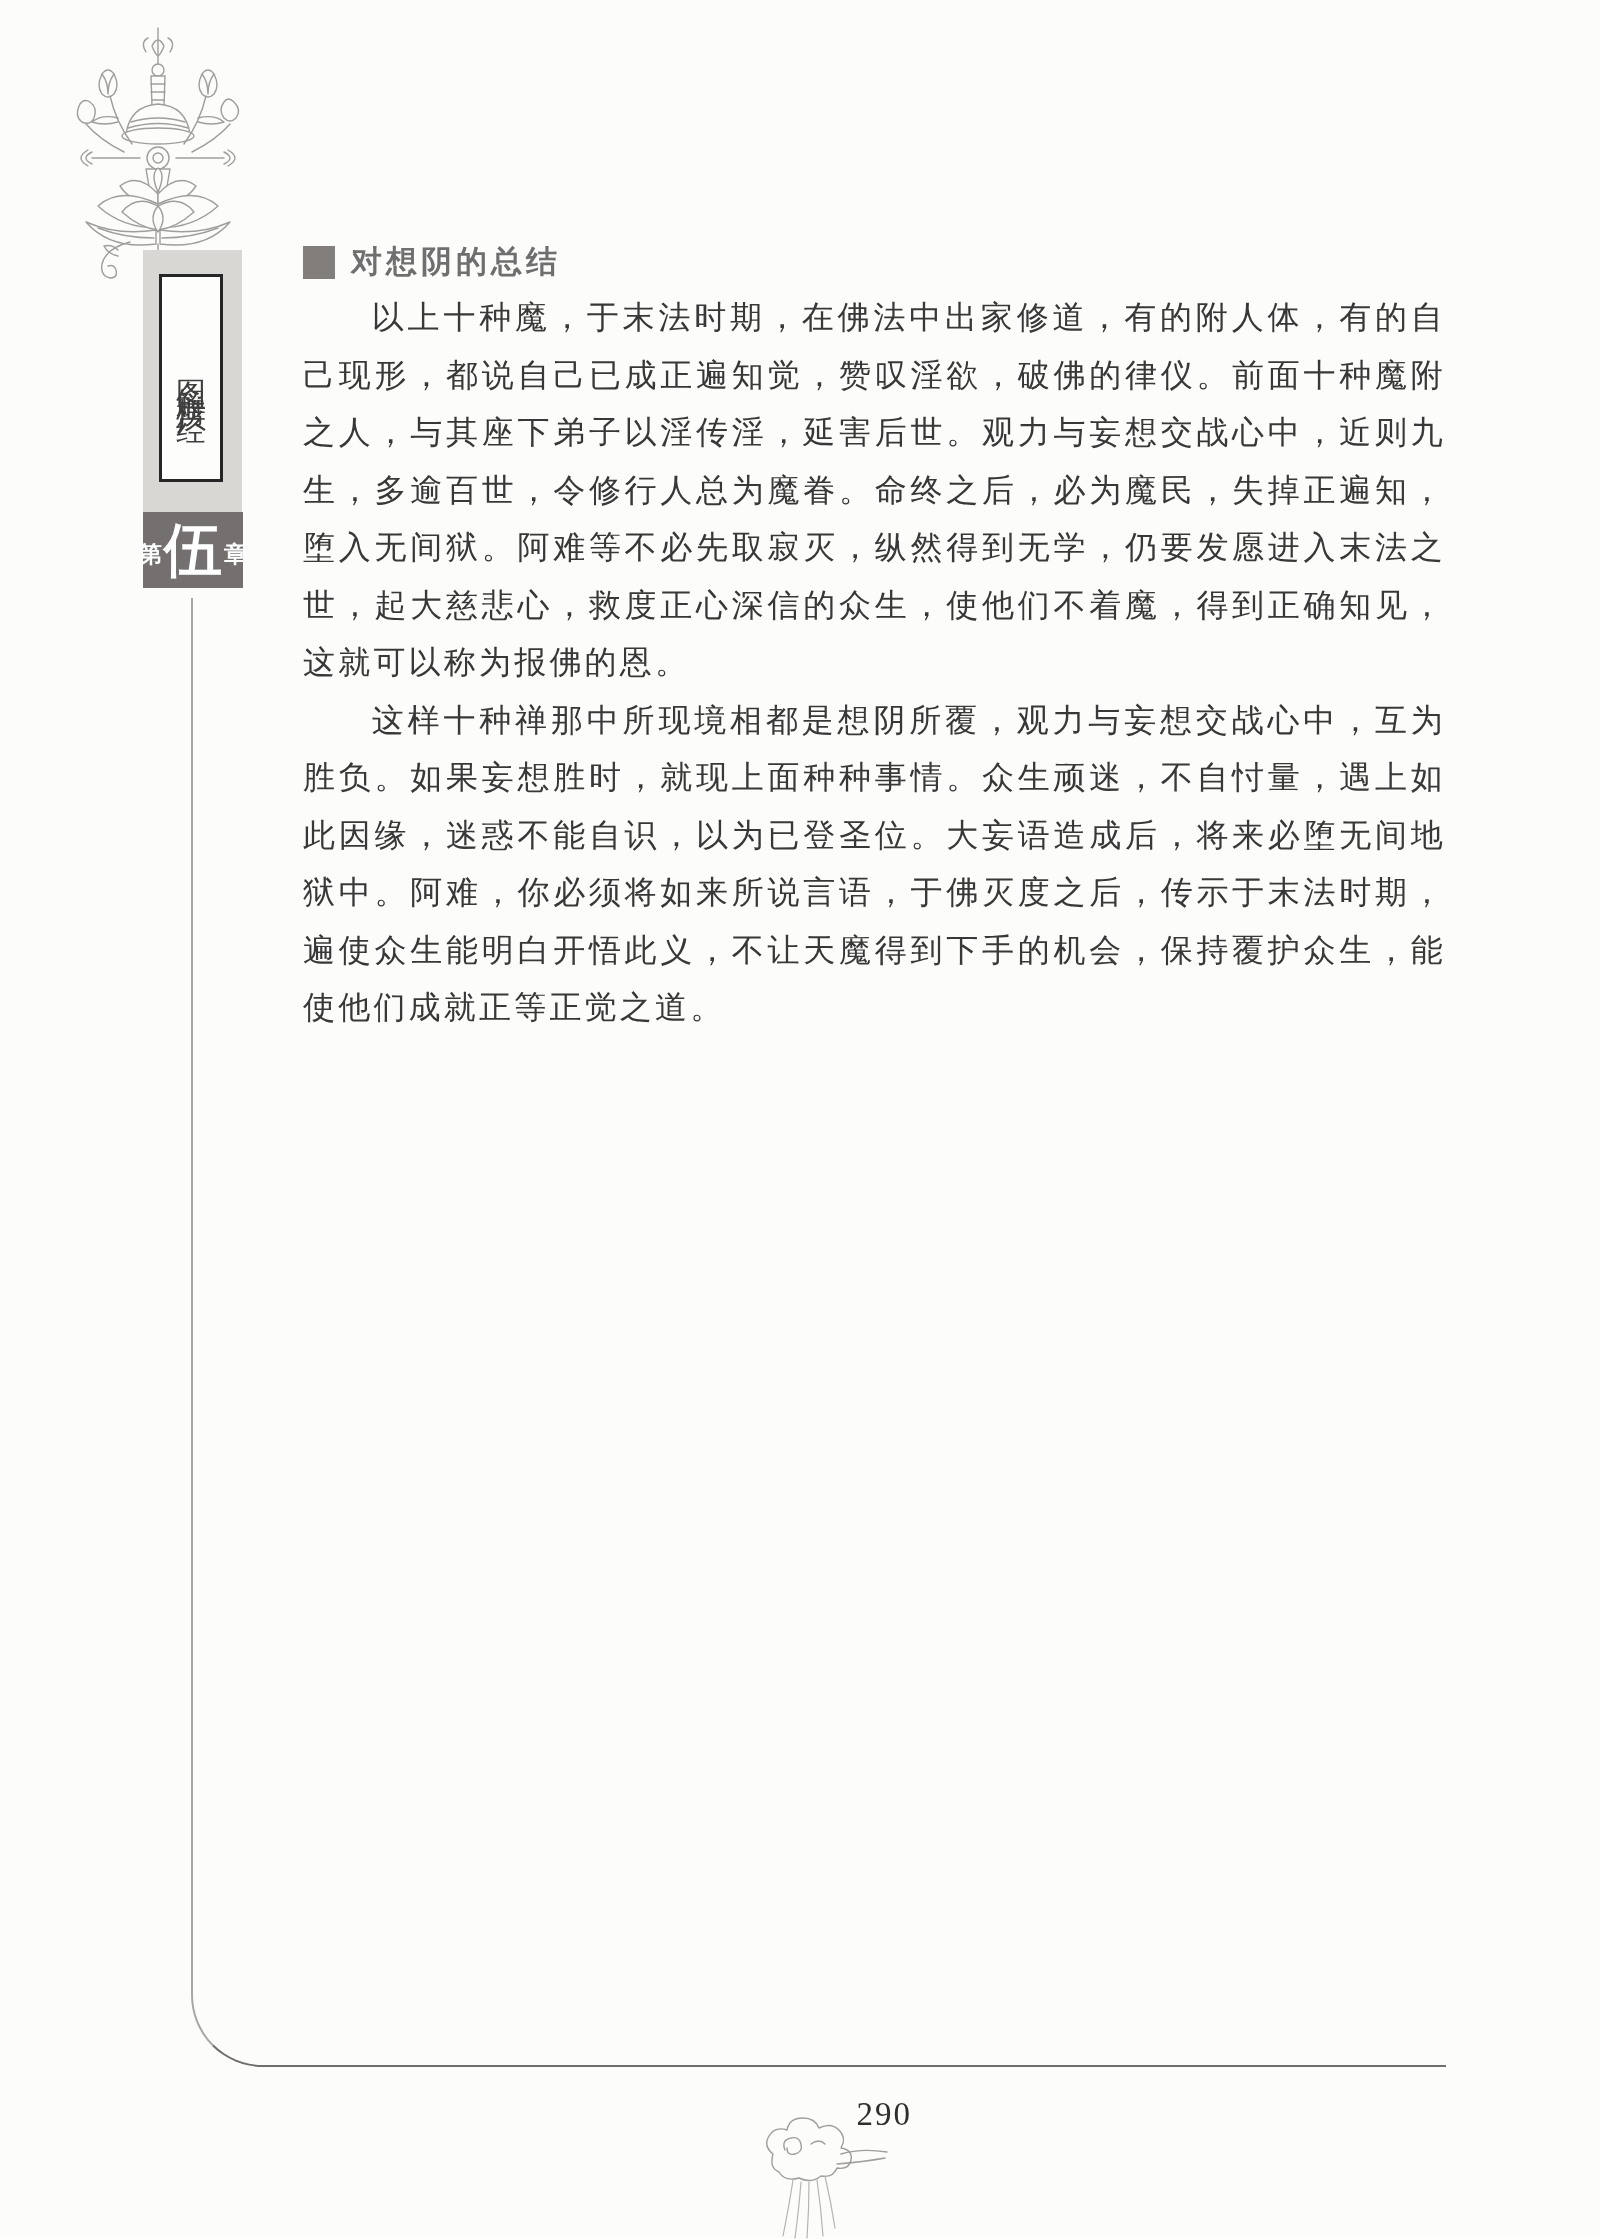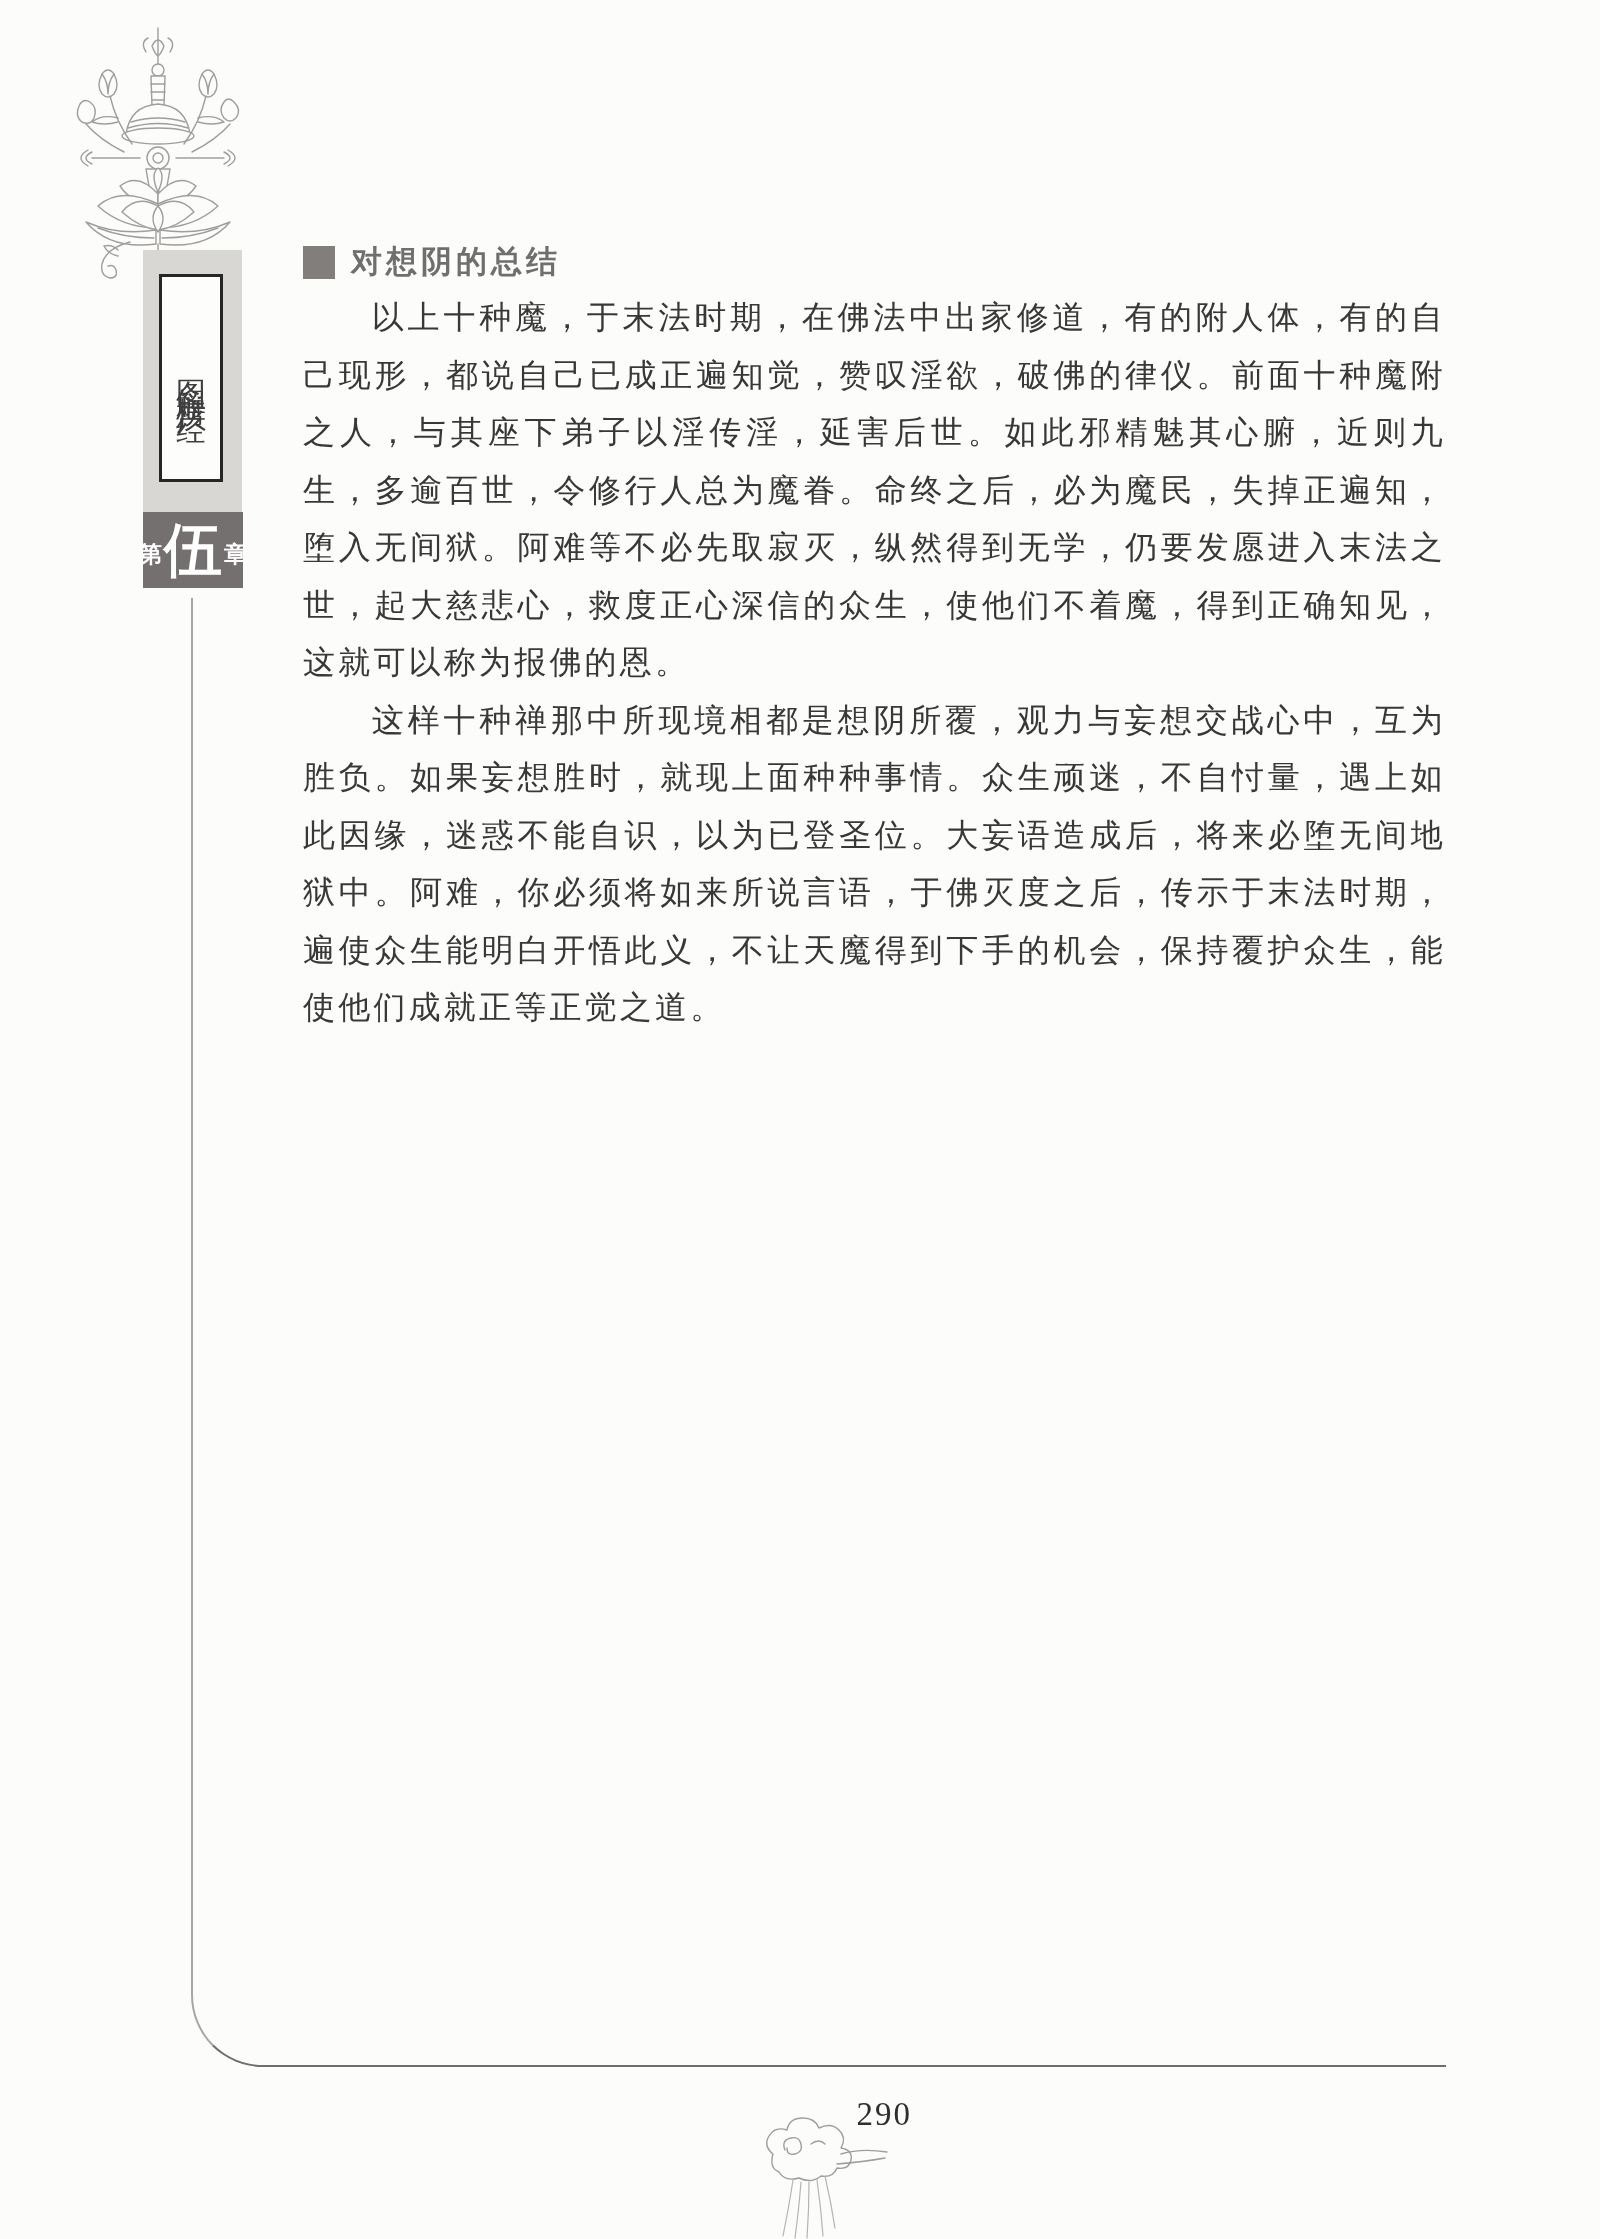--- a/index.html
+++ b/index.html
@@ -156,21 +156,21 @@
   </div>
 
   <div class="frame-line"></div>
 
   <div class="content">
     <div class="heading-row">
       <div class="heading-square"></div>
       <div class="heading-text">对想阴的总结</div>
     </div>
     <div class="body-text">
-      <p>以上十种魔，于末法时期，在佛法中出家修道，有的附人体，有的自己现形，都说自己已成正遍知觉，赞叹淫欲，破佛的律仪。前面十种魔附之人，与其座下弟子以淫传淫，延害后世。如此邪精魅其心腑，近则九生，多逾百世，令修行人总为魔眷。命终之后，必为魔民，失掉正遍知，堕入无间狱。阿难等不必先取寂灭，纵然得到无学，仍要发愿进入末法之世，起大慈悲心，救度正心深信的众生，使他们不着魔，得到正确知见，这就可以称为报佛的恩。</p>
+      <p>以上十种魔，于末法时期，在佛法中出家修道，有的附人体，有的自己现形，都说自己已成正遍知觉，赞叹淫欲，破佛的律仪。前面十种魔附之人，与其座下弟子以淫传淫，延害后世。观力与妄想交战心中，近则九生，多逾百世，令修行人总为魔眷。命终之后，必为魔民，失掉正遍知，堕入无间狱。阿难等不必先取寂灭，纵然得到无学，仍要发愿进入末法之世，起大慈悲心，救度正心深信的众生，使他们不着魔，得到正确知见，这就可以称为报佛的恩。</p>
       <p>这样十种禅那中所现境相都是想阴所覆，观力与妄想交战心中，互为胜负。如果妄想胜时，就现上面种种事情。众生顽迷，不自忖量，遇上如此因缘，迷惑不能自识，以为已登圣位。大妄语造成后，将来必堕无间地狱中。阿难，你必须将如来所说言语，于佛灭度之后，传示于末法时期，遍使众生能明白开悟此义，不让天魔得到下手的机会，保持覆护众生，能使他们成就正等正觉之道。</p>
     </div>
   </div>
 
   <div class="page-number">290</div>
 
   <div class="cloud-art">
     <svg viewBox="0 0 155 129" width="155" height="129">
 
       <path class="ln" d="M38 44 Q28 36 34 26 Q40 16 52 20 Q54 8 68 8 Q80 8 84 18 Q96 12 104 20 Q112 28 106 38 Q118 40 116 50 Q114 60 102 58 Q98 68 86 66 Q76 74 64 68 Q50 72 44 62 Q34 58 38 44 Z"></path>

